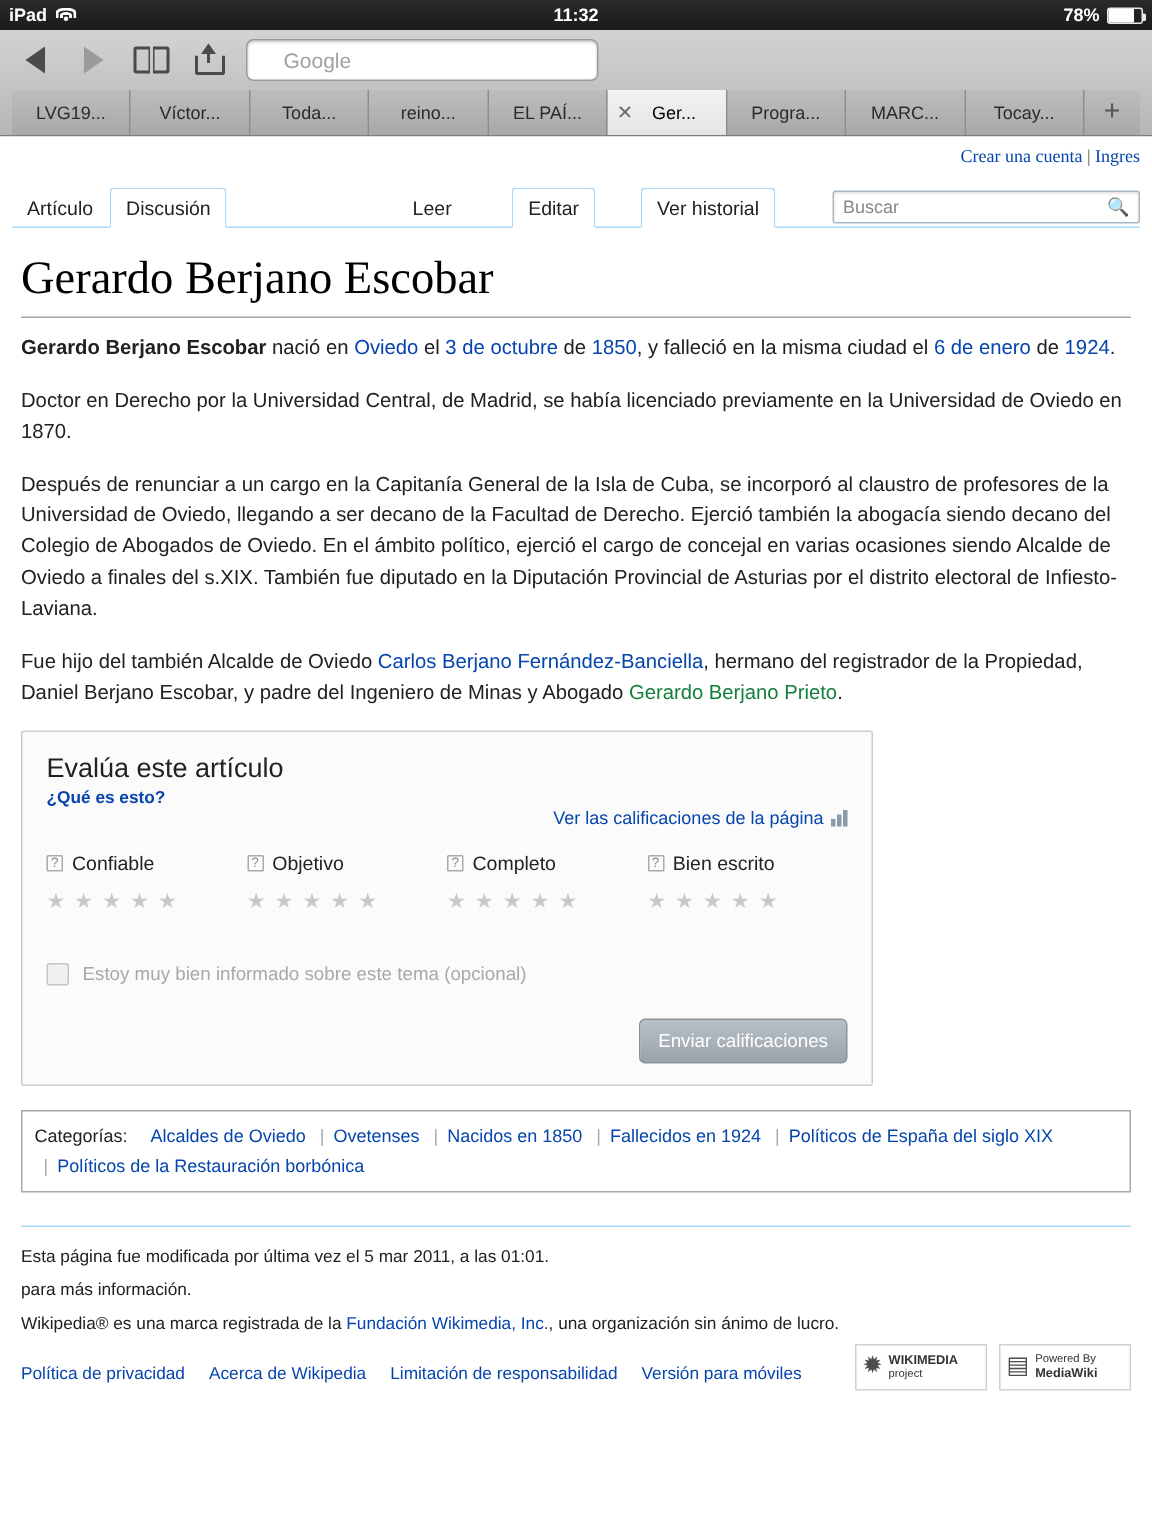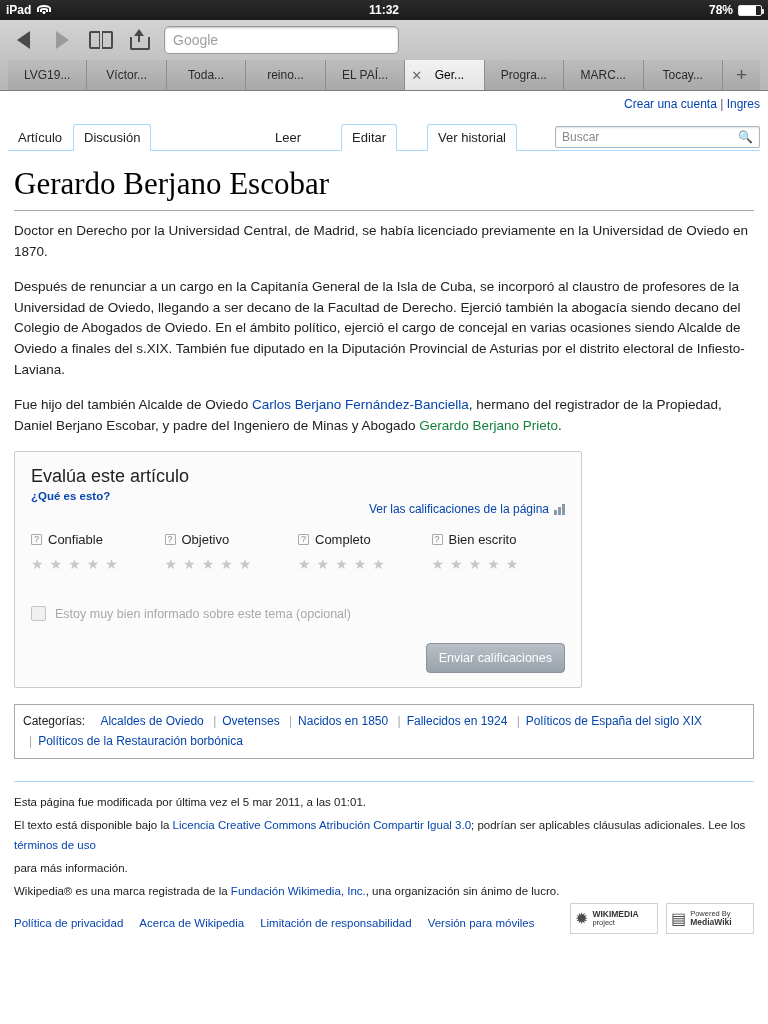--- a/index.html
+++ b/index.html
@@ -91,21 +91,21 @@
     box-shadow: inset 0 1px 2px rgba(0,0,0,0.25);
   }
   .urlbar .urltext { flex: 1 1 auto; white-space: nowrap; overflow: hidden; }
   .reload {
     width: 20px; height: 20px; border-radius: 50%;
     display:flex; align-items:center; justify-content:center; color: #666; font-size: 15px;
   }
   .searchbar {
     width: 235px; height: 28px; background: #ffffff;
     border: 1px solid #9a9a9a; border-radius: 5px;
-    display: flex; align-items: center; padding: 0 8px;
+    display: flex; align-items: center; padding: 0 24px;
     font-size: 14px; color: #a0a0a0;
     box-shadow: inset 0 1px 2px rgba(0,0,0,0.25);
   }
 
   
   .tabbar { display: flex; align-items: flex-end; height: 30px; }
   .tab {
     flex: 1 1 0; min-width: 0; height: 30px;
     background: linear-gradient(#bdbdbd, #a8a8a8);
     border-left: 1px solid #8d8d8d;
@@ -128,21 +128,21 @@
     width: 38px; height: 30px; flex: 0 0 38px;
     background: linear-gradient(#bdbdbd, #a8a8a8);
     border-left: 1px solid #8d8d8d;
     display: flex; align-items: center; justify-content: center;
     font-size: 19px; color: #555;
   }
 
   
   .page { background: #fff; height: 100%; position: relative; }
   .wiki-topbar {
-    text-align: right; font-size: 12px; padding: 6px 8px 2px 0; color: #0645ad;
+    text-align: right; font-size: 12px; padding: 6px 8px 2px 0; color: #0645ad; font-family: Liberation Serif, serif;
   }
   .wiki-topbar a { color: #0645ad; text-decoration: none; }
   .wiki-topbar .sep { color: #54595d; }
 
   .wiki-tabs {
     display: flex; align-items: flex-end; height: 28px;
     border-bottom: 1px solid #a7d7f9; margin: 10px 8px 0 8px;
     font-size: 13px; position: relative;
   }
   .ntab {
@@ -356,20 +356,23 @@
         <span class="mag">🔍</span>
       </div>
     </div>
   </div>
 
   <div class="content">
     <h1 class="title">Gerardo Berjano Escobar</h1>
 
     <div class="body">
       <p>
+        <b>Gerardo Berjano Escobar</b><span> nació en </span><a href="#">Oviedo</a><span> el </span><a href="#">3 de octubre</a><span> de </span><a href="#">1850</a><span>, y falleció en la misma ciudad el </span><a href="#">6 de enero</a><span> de </span><a href="#">1924</a><span>.</span>
+      </p>
+      <p>
         <span>Doctor en Derecho por la Universidad Central, de Madrid, se había licenciado previamente en la Universidad de Oviedo en 1870.</span>
       </p>
       <p>
         <span>Después de renunciar a un cargo en la Capitanía General de la Isla de Cuba, se incorporó al claustro de profesores de la Universidad de Oviedo, llegando a ser decano de la Facultad de Derecho. Ejerció también la abogacía siendo decano del Colegio de Abogados de Oviedo. En el ámbito político, ejerció el cargo de concejal en varias ocasiones siendo Alcalde de Oviedo a finales del s.XIX. También fue diputado en la Diputación Provincial de Asturias por el distrito electoral de Infiesto-Laviana.</span>
       </p>
       <p>
         <span>Fue hijo del también Alcalde de Oviedo </span><a href="#">Carlos Berjano Fernández-Banciella</a><span>, hermano del registrador de la Propiedad, Daniel Berjano Escobar, y padre del Ingeniero de Minas y Abogado </span><a href="#" class="new">Gerardo Berjano Prieto</a><span>.</span>
       </p>
     </div>
 
@@ -460,23 +463,20 @@
       <span class="divider">|</span><a href="#">Ovetenses</a>
       <span class="divider">|</span><a href="#">Nacidos en 1850</a>
       <span class="divider">|</span><a href="#">Fallecidos en 1924</a>
       <span class="divider">|</span><a href="#">Políticos de España del siglo XIX</a>
       <span class="divider">|</span><a href="#">Políticos de la Restauración borbónica</a>
     </div>
   </div>
 
   <div class="footer">
     <div class="row">Esta página fue modificada por última vez el 5 mar 2011, a las 01:01.</div>
-    <div class="row">
-      <span>El texto está disponible bajo la </span><a href="#">Licencia Creative Commons Atribución Compartir Igual 3.0</a><span>; podrían ser aplicables cláusulas adicionales. Lee los </span><a href="#">términos de uso</a>
-    </div>
     <div class="row">para más información.</div>
     <div class="row">
       <span>Wikipedia® es una marca registrada de la </span><a href="#">Fundación Wikimedia, Inc.</a><span>, una organización sin ánimo de lucro.</span>
     </div>
     <div class="footer-bottom">
       <div class="footer-links">
         <a href="#">Política de privacidad</a>
         <a href="#">Acerca de Wikipedia</a>
         <a href="#">Limitación de responsabilidad</a>
         <a href="#">Versión para móviles</a>

